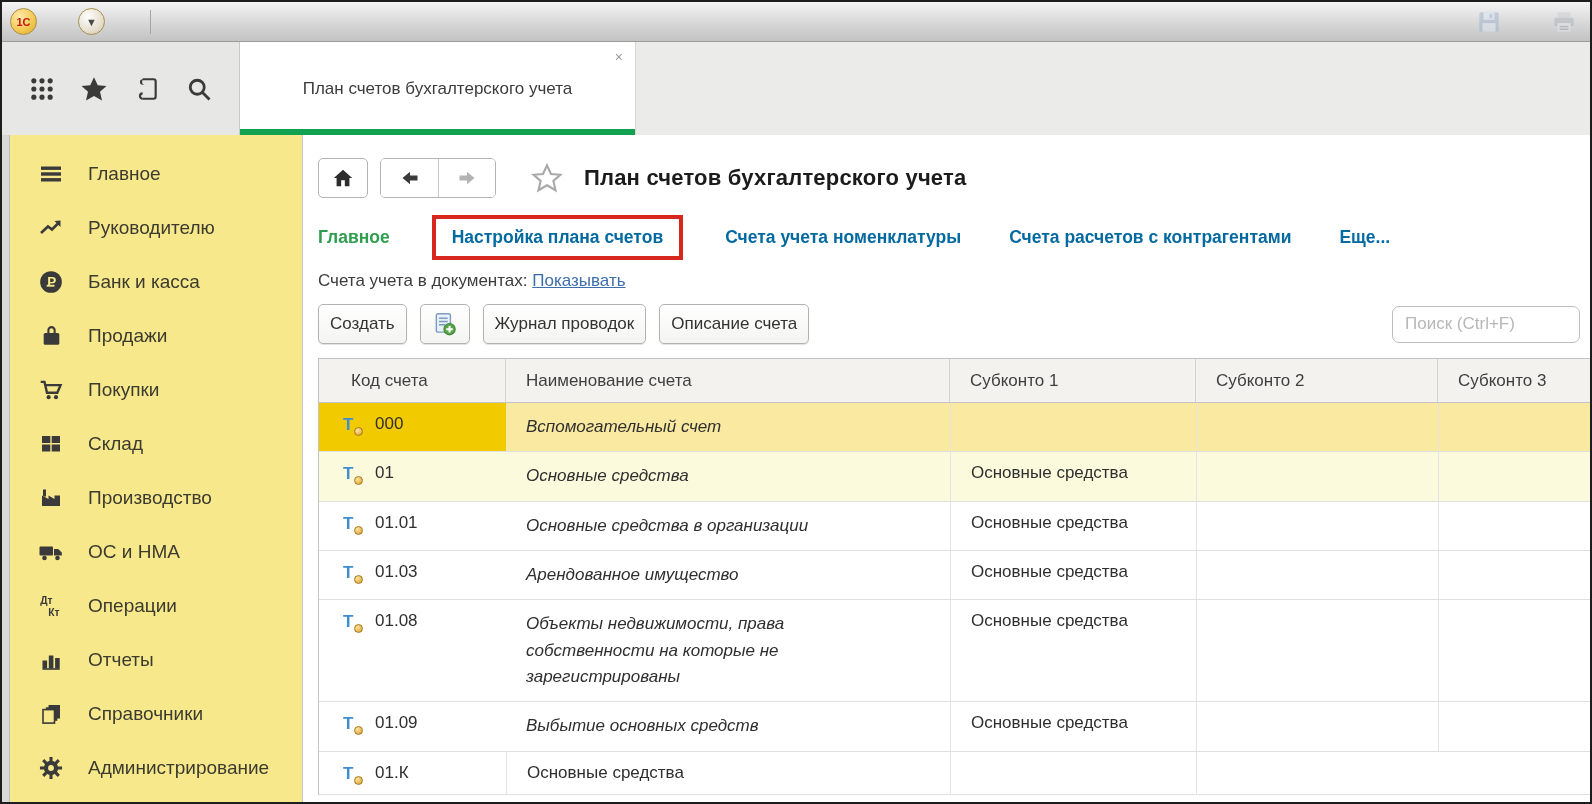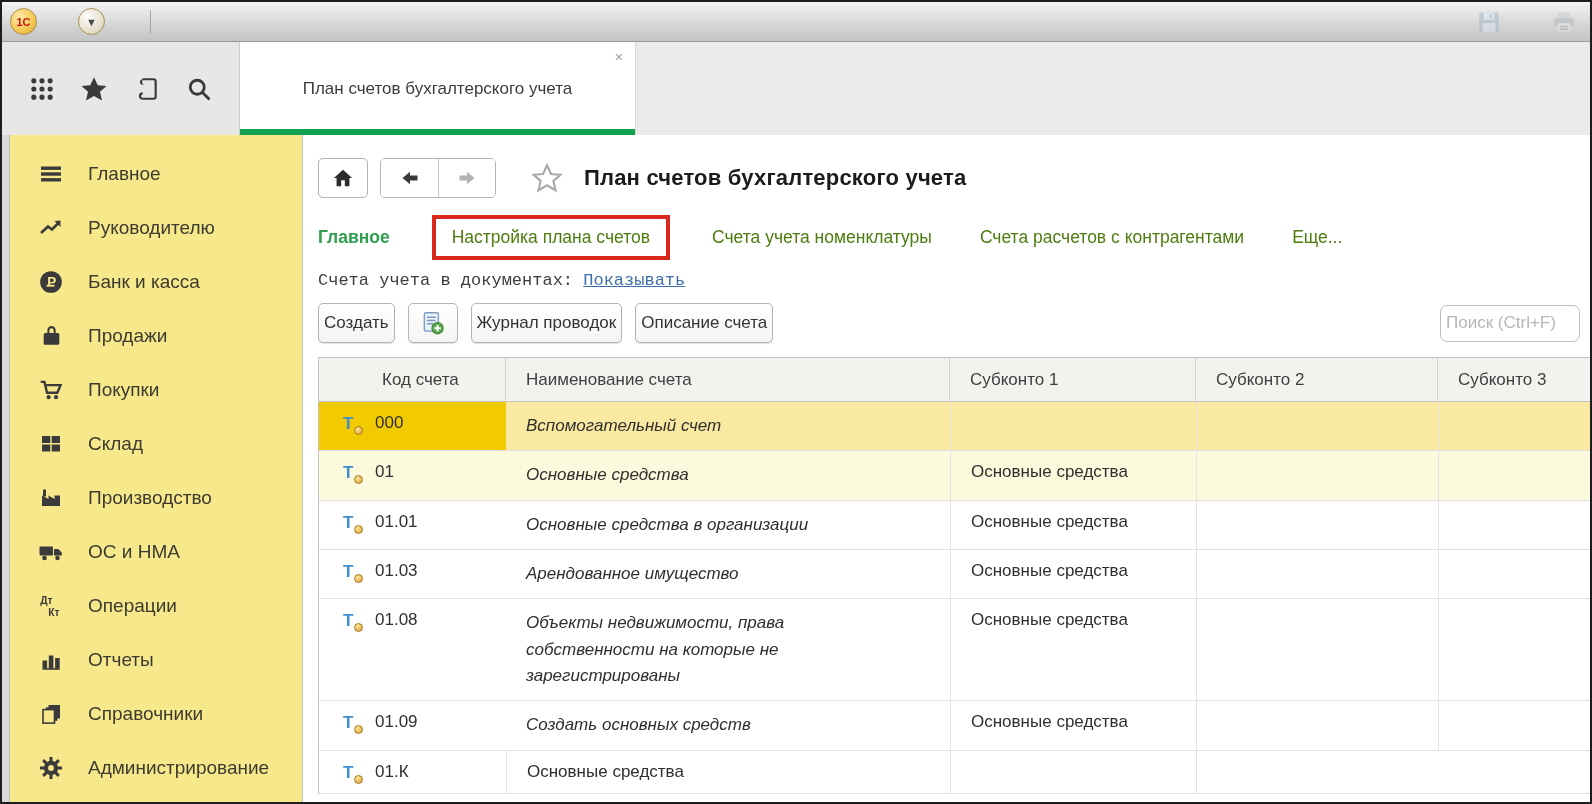--- a/index.html
+++ b/index.html
@@ -42,43 +42,43 @@
   .navbtn { height:40px; background:#fff; border:1px solid #b3b3b3; border-radius:5px; display:flex; align-items:center; justify-content:center; cursor:pointer; }
   .home-btn { width:50px; margin-right:12px; }
   .histgroup { display:flex; border:1px solid #b3b3b3; border-radius:5px; overflow:hidden; height:40px; }
   .histgroup .seg { width:57px; display:flex; align-items:center; justify-content:center; background:#fff; cursor:pointer; }
   .histgroup .seg + .seg { border-left:1px solid #c9c9c9; }
   .fav-star { margin:0 20px 0 34px; cursor:pointer; display:flex; }
   .page-title { font-size:22px; font-weight:bold; color:#1b1b1b; letter-spacing:.2px; }
 
   
   .menurow { margin-top:16px; height:42px; display:flex; align-items:center; font-size:17.5px; }
-  .menu-item { color:#4d7c0f; cursor:pointer; margin-right:48px; position:relative; white-space:nowrap; }
+  .menu-item { color:#0369a1; cursor:pointer; margin-right:48px; position:relative; white-space:nowrap;font-weight:bold; }
   .menu-item.accent { font-weight:bold; }
   .menu-item.annotated { margin-left:14px; margin-right:62px; }
   .red-frame { position:absolute; left:-20px; right:-20px; top:-12px; bottom:-12px; border:4px solid #d8271c; pointer-events:none; }
 
   
-  .docsrow { margin-top:13px; font-size:17px; color:#3c3c3c;font-family:Liberation Mono, monospace; }
+  .docsrow { margin-top:13px; font-size:17px; color:#3c3c3c; }
   .docsrow a { text-decoration:underline; cursor:pointer; }
 
   
   .actionsrow { margin-top:13px; display:flex; align-items:center; padding-right:10px; }
-  .act-btn { height:40px; background:linear-gradient(#ffffff,#f4f4f2); border:1px solid #b3b3b3; border-radius:5px; font-size:17px; color:#333; padding:0 5px; margin-right:13px; cursor:pointer; font-family:inherit; box-shadow:0 1px 1px rgba(0,0,0,.12); }
+  .act-btn { height:40px; background:linear-gradient(#ffffff,#f4f4f2); border:1px solid #b3b3b3; border-radius:5px; font-size:17px; color:#333; padding:0 11px; margin-right:13px; cursor:pointer; font-family:inherit; box-shadow:0 1px 1px rgba(0,0,0,.12); }
   .icon-btn { width:50px; padding:0; display:flex; align-items:center; justify-content:center; }
   .act-spacer { flex:1; }
-  .search-input { width:140px; height:37px; border:1px solid #bdbdbd; border-radius:7px; font-size:17px; color:#444; padding:0 5px; font-family:inherit; outline:none; }
+  .search-input { width:188px; height:37px; border:1px solid #bdbdbd; border-radius:7px; font-size:17px; color:#444; padding:0 12px; font-family:inherit; outline:none; }
   .search-input::placeholder { color:#b7b7b7; }
 
   
   .acct-table { margin-top:14px; border-top:1px solid #c3c3c3; border-left:1px solid #c3c3c3; width:1276px; font-size:17px; color:#2f2f2f; }
   .trow, .thead { display:grid; grid-template-columns:187px 444px 246px 242px 1fr; }
   .thead { background:#f4f2ee; border-bottom:1px solid #c3c3c3; height:44px; color:#3f3f3f; }
   .thead .hcell { display:flex; align-items:center; padding-left:20px; border-right:1px solid #d2d2d2; }
-  .thead .hcell.first { padding-left:32px;margin-left:31px; }
+  .thead .hcell.first { padding-left:32px; }
   .trow { border-bottom:1px solid #e0e0e0; background:#fff; }
   .trow .cell { padding:11px 14px 11px 20px; display:flex; align-items:flex-start; }
   .trow .cell.sub { border-left:1px solid #e4e4e4; }
   .trow .cell.code { padding-left:24px; }
   .trow.group { background:#fcfadd; }
   .trow.selected { background:#f9e9a1; }
   .trow.selected .cell.code { background:#f2ca00; }
   .t-icon { position:relative; width:16px; color:#3e8ed0; font-weight:bold; font-size:17px; line-height:1; margin:2px 16px 0 0; flex:0 0 16px; }
   .t-icon::after { content:""; position:absolute; width:7px; height:7px; border-radius:50%; right:-4px; bottom:-3px; background:radial-gradient(circle at 35% 30%, #ffe6a0, #d99a26); border:1px solid #a8791f; }
   .code-text { white-space:nowrap; }
@@ -455,21 +455,21 @@
     <div class="cell sub"></div>
     <div class="cell sub"></div>
   </div>
 
   <div class="trow">
     <div class="cell code">
       <span class="t-icon">Т</span>
       <span class="code-text">01.09</span>
     </div>
     <div class="cell">
-                <span class="name-text">Создать основных средств</span>
+                <span class="name-text">Выбытие основных средств</span>
               </div>
     <div class="cell sub">Основные средства</div>
     <div class="cell sub"></div>
     <div class="cell sub"></div>
   </div>
 
   <div class="trow">
     <div class="cell code">
       <span class="t-icon">Т</span>
       <span class="code-text">01.К</span>

